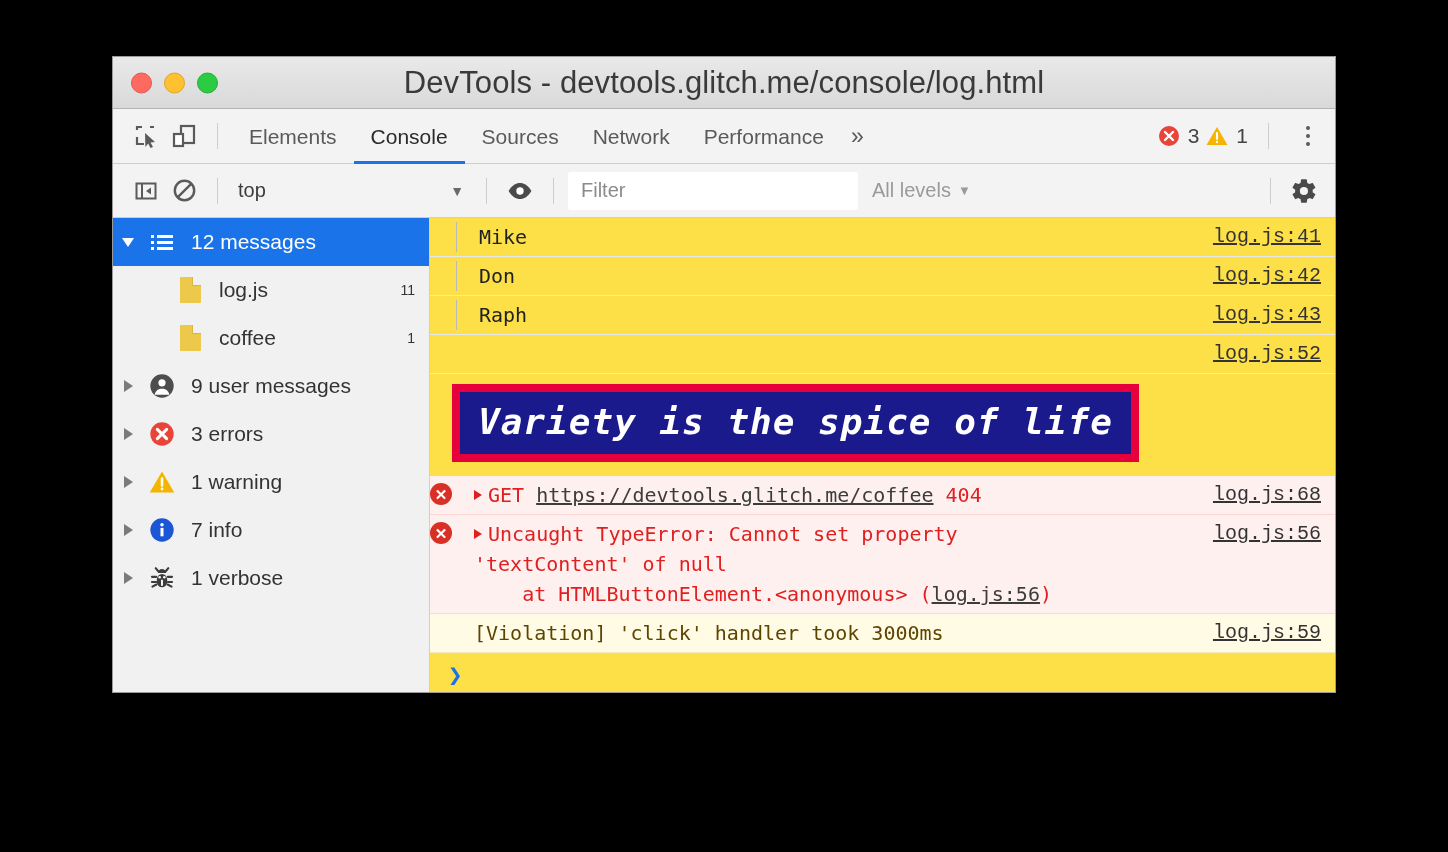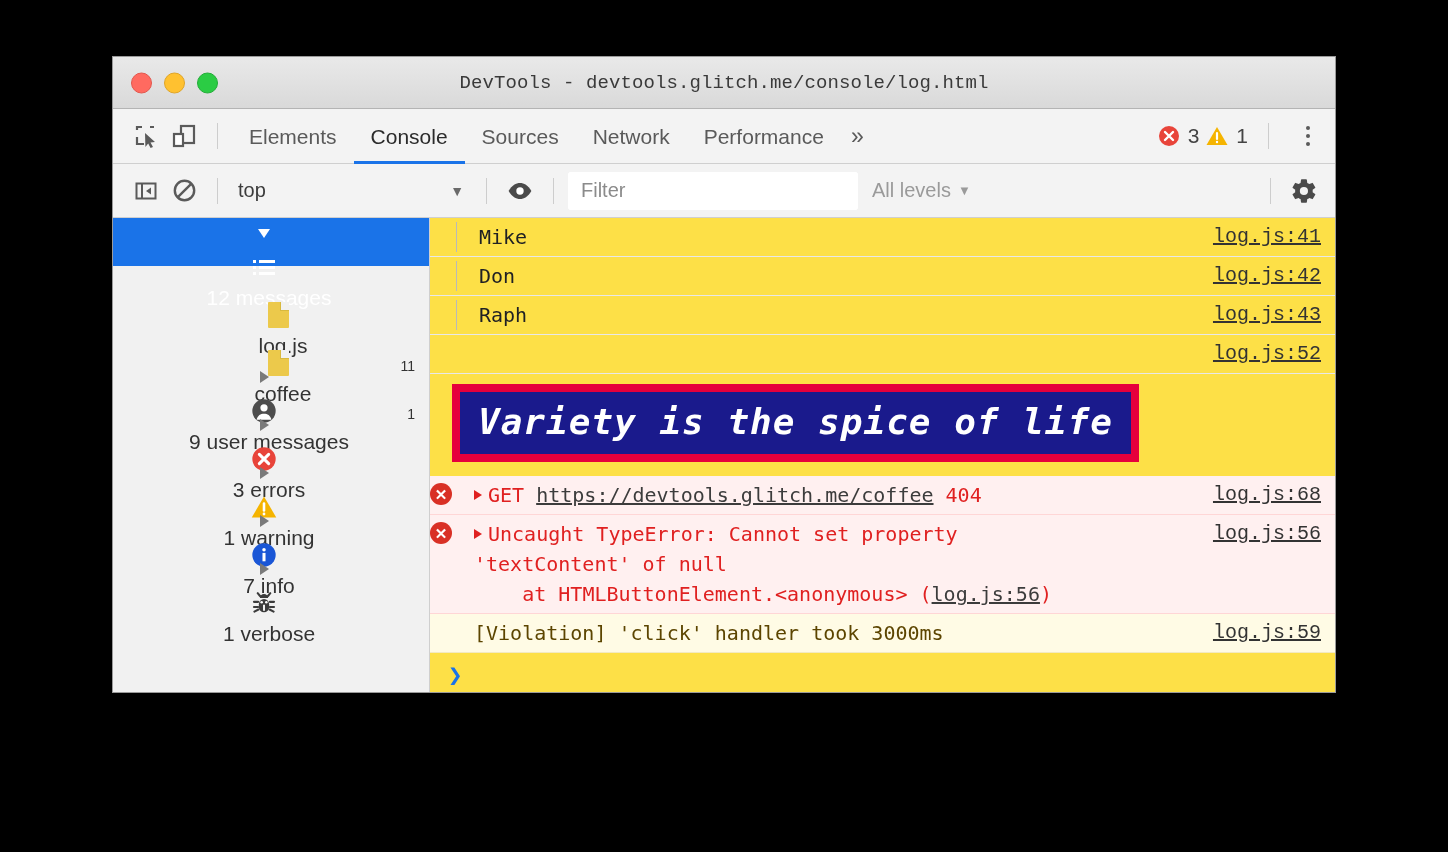--- a/index.html
+++ b/index.html
@@ -58,23 +58,23 @@
     height: 21px;
     border-radius: 50%;
     box-sizing: border-box;
   }
   .light.red    { background: #ff6a60; border: 1px solid #e3564c; }
   .light.yellow { background: #ffc130; border: 1px solid #e0a526; }
   .light.green  { background: #2bcc44; border: 1px solid #23ad38; }
   .window-title {
     width: 100%;
     text-align: center;
-    font-size: 19px;
+    font-size: 31px;
     color: #3a3a3a;
-    font-family: Liberation Mono, monospace;
+    font-family: Liberation Sans, sans-serif;
     letter-spacing: 0.1px;
   }
 
   
   .tabbar {
     position: relative;
     height: 55px;
     flex: 0 0 55px;
     background: #f3f3f3;
     border-bottom: 1px solid #cfcfcf;
@@ -229,21 +229,20 @@
     overflow: hidden;
   }
   .tree-row {
     height: 48px;
     display: flex;
     align-items: center;
     font-size: 21px;
     color: #333333;
     box-sizing: border-box;
     padding-right: 14px;
-    flex-direction: column;
   }
   .tree-row.selected {
     background: #1a73e8;
     color: #ffffff;
   }
   .tw {
     width: 30px;
     flex: 0 0 30px;
     display: flex;
     align-items: center;

